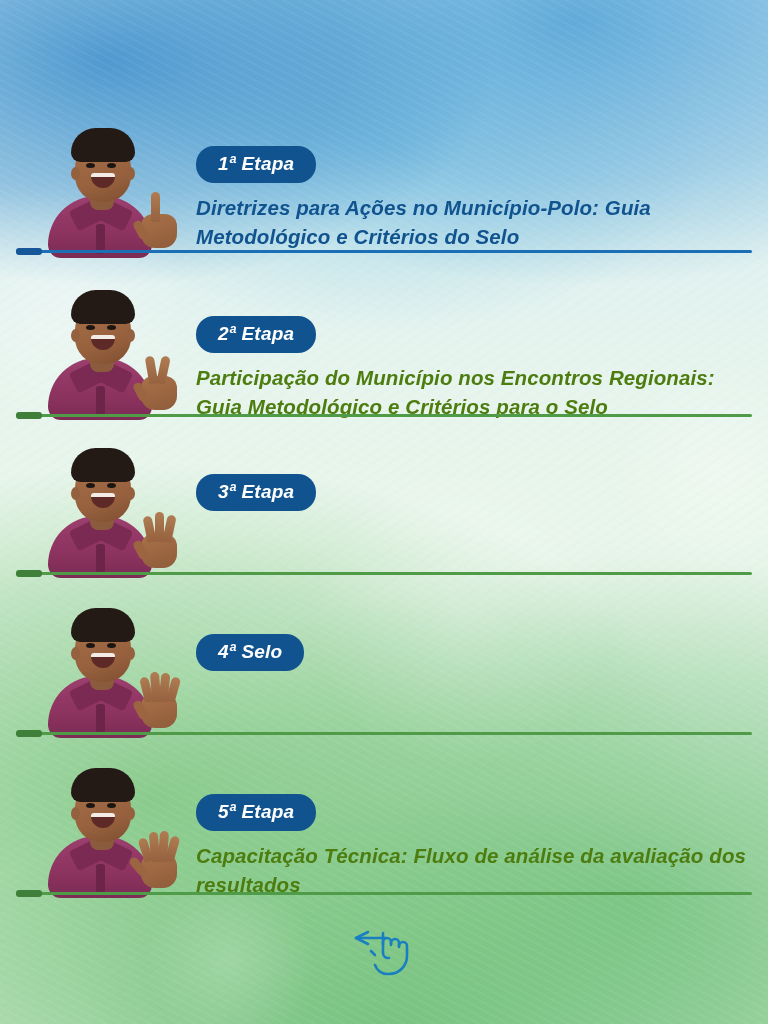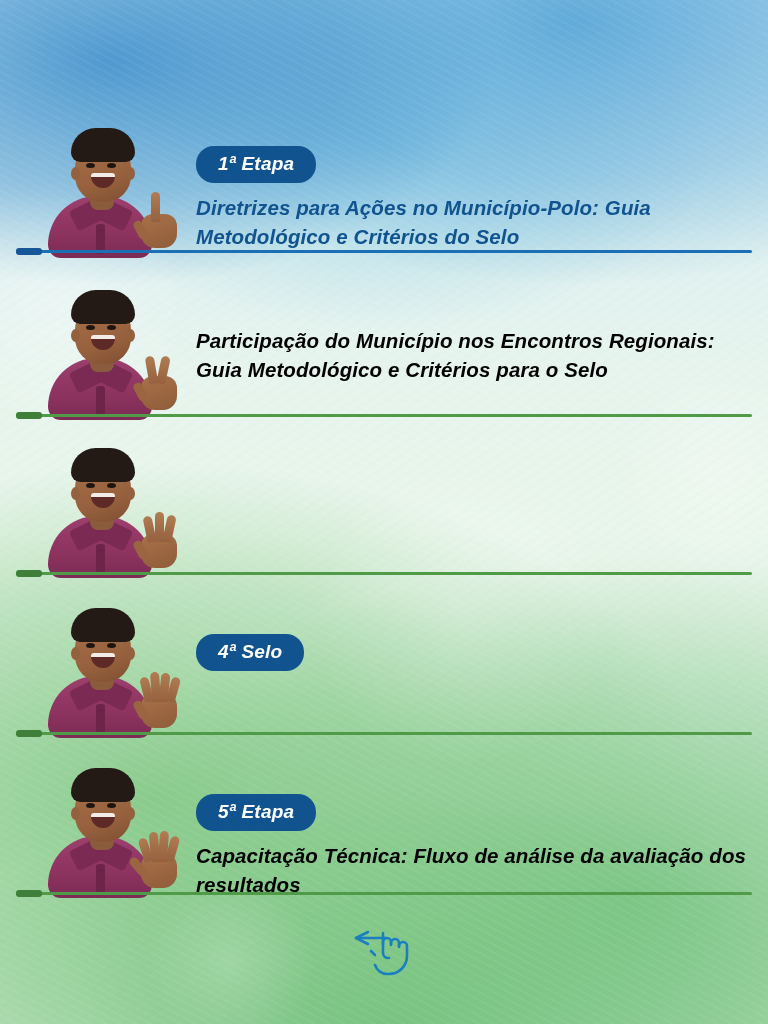--- a/index.html
+++ b/index.html
@@ -252,21 +252,21 @@
   }
   .step-title {
     margin-top: 10px;
     font-style: italic;
     font-weight: bold;
     font-size: 20.5px;
     line-height: 1.42;
     letter-spacing: 0.1px;
   }
   .t-blue { color: #10538f; }
-  .t-green { color: #000000; }
+  .t-green { color: #4d7c0f; }
 
   .divider {
     position: absolute;
     left: 16px;
     width: 736px;
     height: 3px;
     border-radius: 2px;
   }
   .d-blue { background: #1a6fb5; }
   .d-green { background: #4f9b48; }
@@ -354,20 +354,23 @@
           <div class="mouth"></div>
           <div class="hand">
             <div class="palm"></div>
             <div class="fg" style="left:10px;height:28px;transform:rotate(-10deg);"></div>
             <div class="fg" style="left:22px;height:28px;transform:rotate(12deg);"></div>
             <div class="thumb"></div>
           </div>
         </div>
       </div>
       <div class="step-body" style="top:14px;">
+        <div class="badge-row">
+          <span class="badge">2ª Etapa</span>
+        </div>
         <div class="step-title t-green">Participação do Município nos Encontros Regionais: Guia Metodológico e Critérios para o Selo</div>
       </div>
       <div class="divider d-green" style="top:148px;">
         <span class="cap"></span>
       </div>
     </div>
 
     <div class="step" style="top:424px;">
       <div class="step-photo" style="top:0;">
         <div class="boy">
@@ -388,20 +391,23 @@
           <div class="hand">
             <div class="palm"></div>
             <div class="fg" style="left:8px;height:26px;transform:rotate(-12deg);"></div>
             <div class="fg" style="left:18px;height:30px;"></div>
             <div class="fg" style="left:28px;height:27px;transform:rotate(12deg);"></div>
             <div class="thumb"></div>
           </div>
         </div>
       </div>
       <div class="step-body" style="top:14px;">
+        <div class="badge-row">
+          <span class="badge">3ª Etapa</span>
+        </div>
       </div>
       <div class="divider d-green" style="top:148px;">
         <span class="cap"></span>
       </div>
     </div>
 
     <div class="step" style="top:584px;">
       <div class="step-photo" style="top:0;">
         <div class="boy">
           <div class="shoulders"></div>

